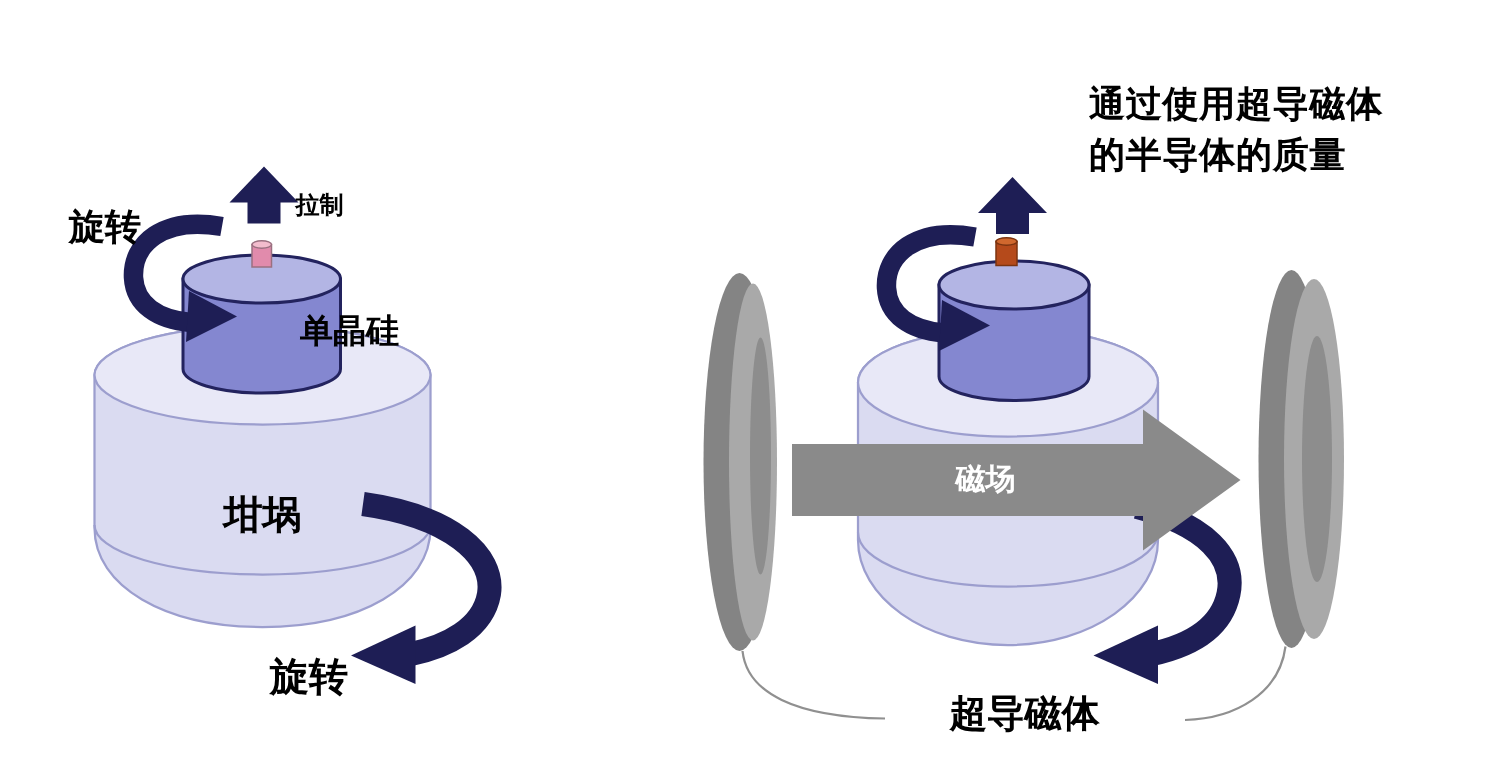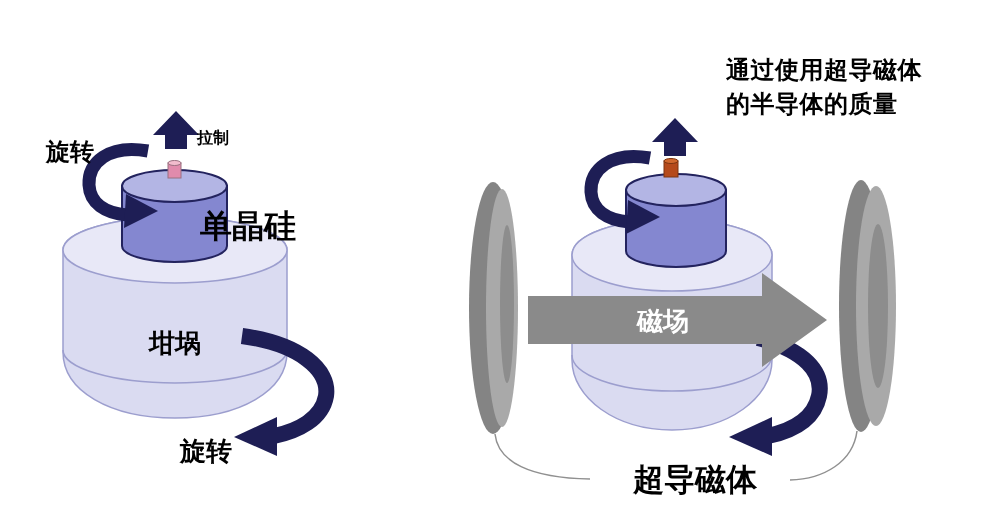--- a/index.html
+++ b/index.html
@@ -108,27 +108,27 @@
 
       <path class="leader" d="M 495 434 C 498 462 530 478 590 479"></path>
       <path class="leader" d="M 857 431 C 853 462 824 479 790 480"></path>
     </g>
   </svg>
 
   <div class="label" style="left:46px;top:139px;font-size:24px;">旋转</div>
 
   <div class="label" style="left:197px;top:129px;font-size:16px;">拉制</div>
 
-  <div class="label" style="left:200px;top:209px;font-size:32px;">单晶硅</div>
+  <div class="label" style="left:200px;top:209px;font-size:22px;">单晶硅</div>
 
   <div class="label" style="left:149px;top:329px;font-size:26px;">坩埚</div>
 
   <div class="label" style="left:180px;top:437px;font-size:26px;">旋转</div>
 
   <div class="caption">
     <div>通过使用超导磁体</div>
     <div>的半导体的质量</div>
   </div>
 
-  <div class="label" style="left:637px;top:309px;font-size:26px;color:var(--field-text,#fff);font-family:Liberation Mono, monospace;">磁场</div>
+  <div class="label" style="left:637px;top:309px;font-size:20px;color:var(--field-text,#fff);">磁场</div>
 
-  <div class="label" style="left:633px;top:463px;font-size:31px;">超导磁体</div>
+  <div class="label" style="left:633px;top:463px;font-size:25px;">超导磁体</div>
 </div>
 
 </body></html>

